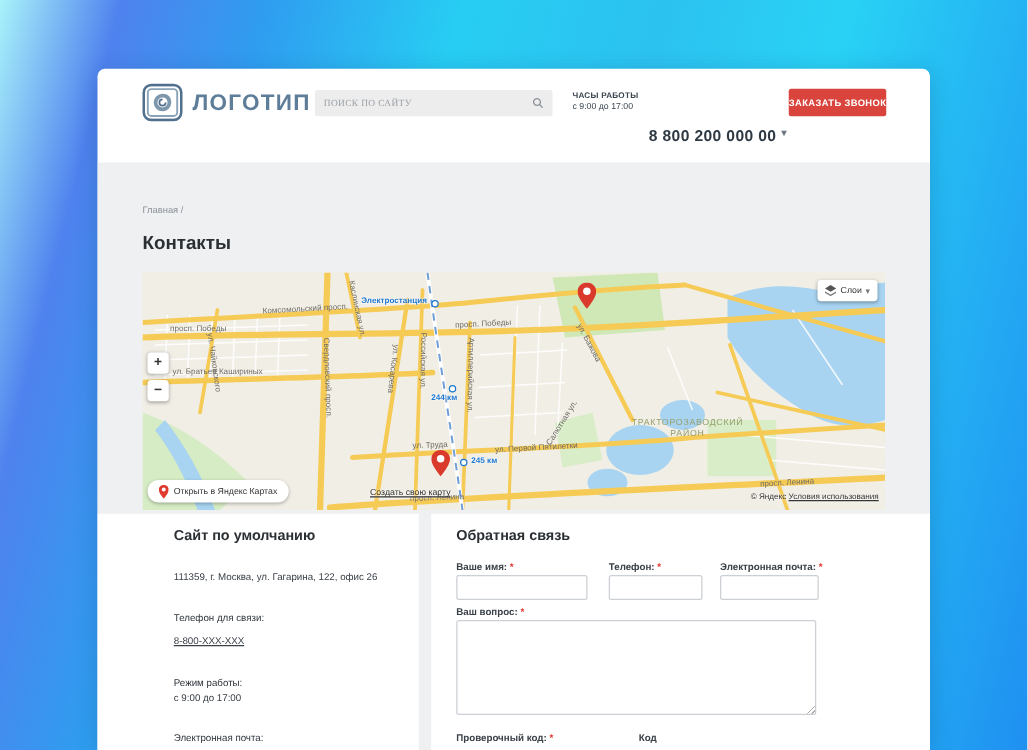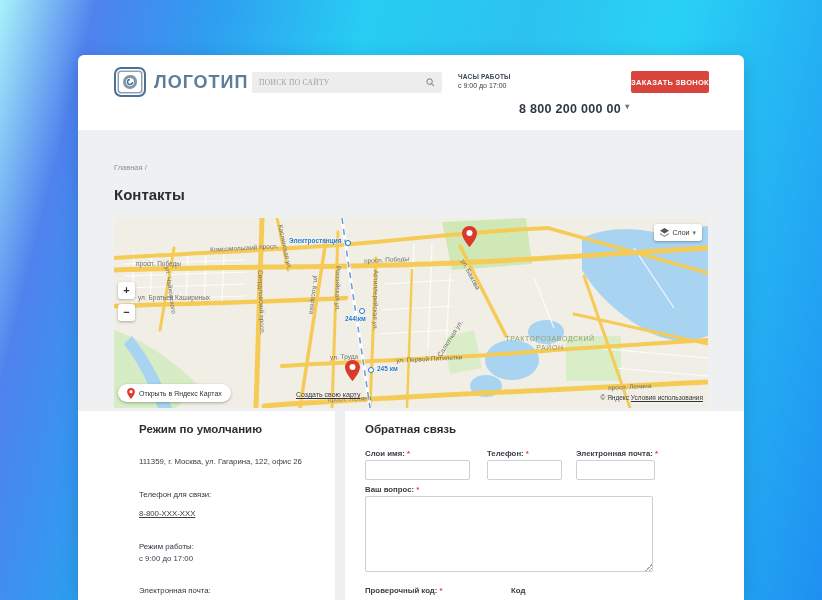--- a/index.html
+++ b/index.html
@@ -256,21 +256,21 @@
       </button>
       <a class="create-map">Создать свою карту</a>
       <div class="map-attrib">
         <span>© Яндекс</span>
         <a>Условия использования</a>
       </div>
     </div>
 
     <div class="panel-left">
       <div class="pl-in">
-        <div class="panel-h">Режим по умолчанию</div>
+        <div class="panel-h">Сайт по умолчанию</div>
         <div class="gap22"></div>
         <div class="txt">111359, г. Москва, ул. Гагарина, 122, офис 26</div>
         <div class="gap22"></div>
         <div class="lbl">Телефон для связи:</div>
         <div class="gap3"></div>
         <a>8-800-XXX-XXX</a>
         <div class="gap22"></div>
         <div class="lbl">Режим работы:</div>
         <div class="gap3"></div>
         <div class="txt">с 9:00 до 17:00</div>
@@ -281,21 +281,21 @@
         
         
         
       </div>
     </div>
 
     <div class="panel-right">
       <div class="panel-h form-title">Обратная связь</div>
 
       <div class="f-label" style="left:20px;top:38px;">
-        <span>Слои имя:</span>
+        <span>Ваше имя:</span>
         <span class="req">*</span>
       </div>
       <input class="f-input" style="left: 20px; top: 49px; width: 105px;">
 
       <div class="f-label" style="left:142px;top:38px;">
         <span>Телефон:</span>
         <span class="req">*</span>
       </div>
       <input class="f-input" style="left: 142px; top: 49px; width: 75px;">
 

